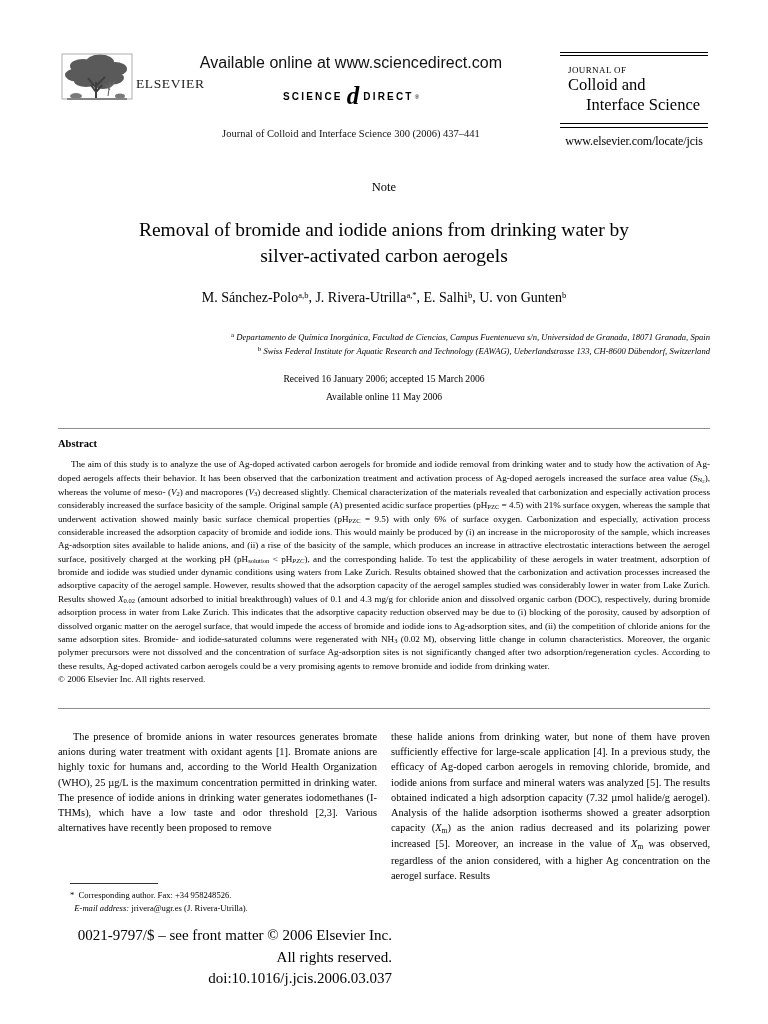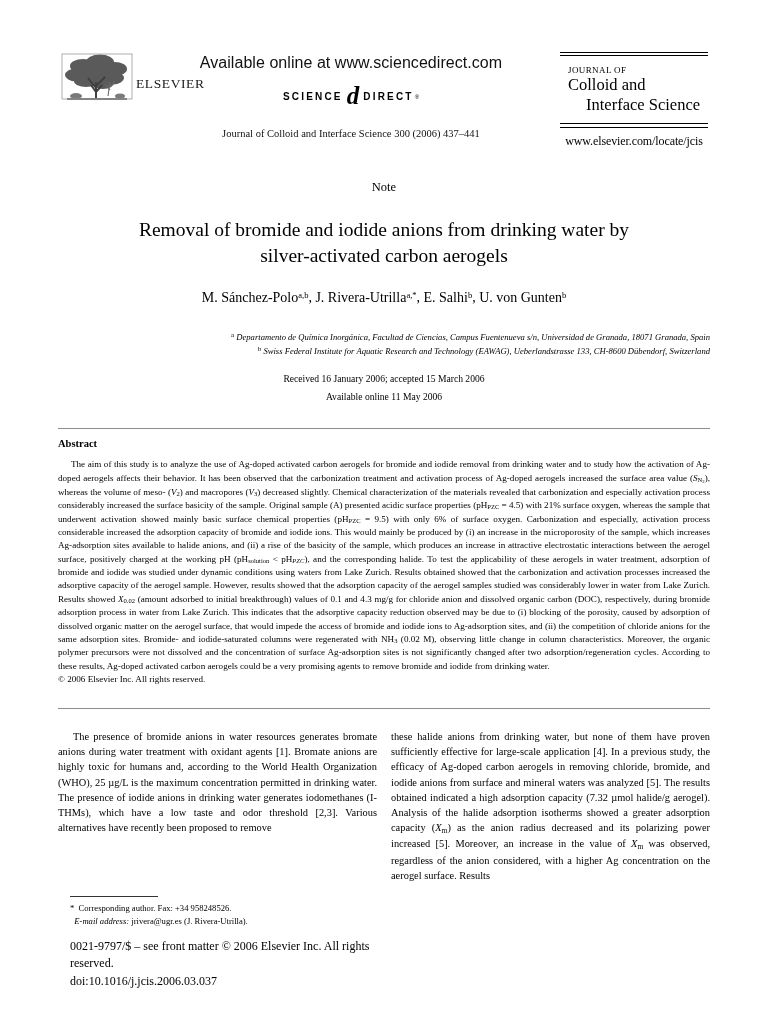--- a/index.html
+++ b/index.html
@@ -223,22 +223,23 @@
   .fn-rule {
     width: 88px;
     border-top: 0.9px solid #333;
     margin-bottom: 5px;
   }
   .fn-line { text-align: left; }
   .fn-star { letter-spacing: 0; }
   .fn-email .ital { font-style: italic; }
   .imprint {
     margin-top: 11px;
-    font-size: 12px;
+    font-size: 15px;
     line-height: 1.45;
+    text-align: right;
   }
 </style>
 </head>
 <body>
 
 <div class="page">
 
   <div class="masthead">
 
     <div class="elsevier-logo">

